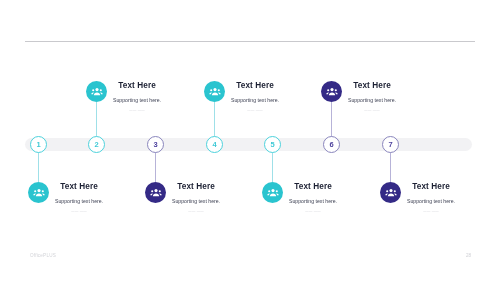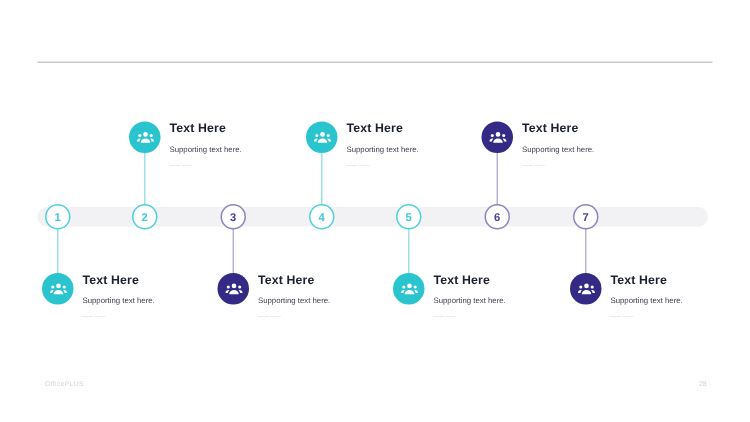--- a/index.html
+++ b/index.html
@@ -89,20 +89,21 @@
     background: #342a86;
   }
   .icon-badge svg {
     width: 12px;
     height: 12px;
     display: block;
   }
   .texts {
     margin-left: 6px;
     padding-top: 0px;
+    text-align: center;
   }
   .t-title {
     font-size: 8.2px;
     font-weight: bold;
     color: #1c2033;
     line-height: 1.1;
     white-space: nowrap;
     letter-spacing: 0.1px;
   }
   .t-sub {

